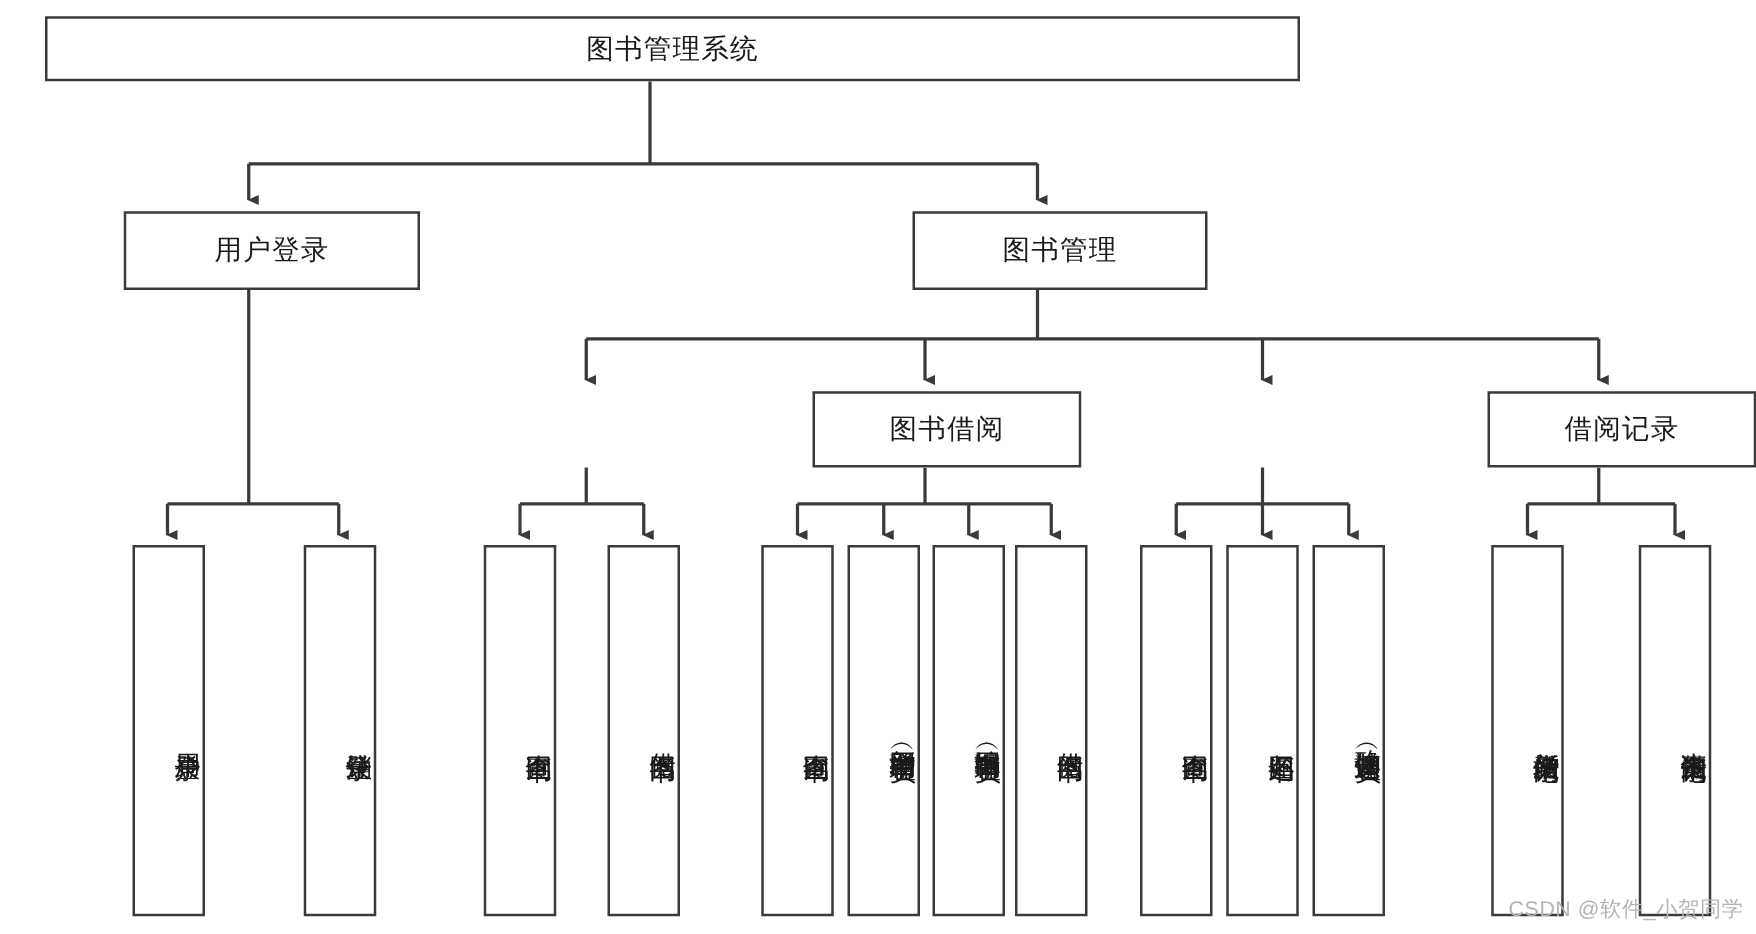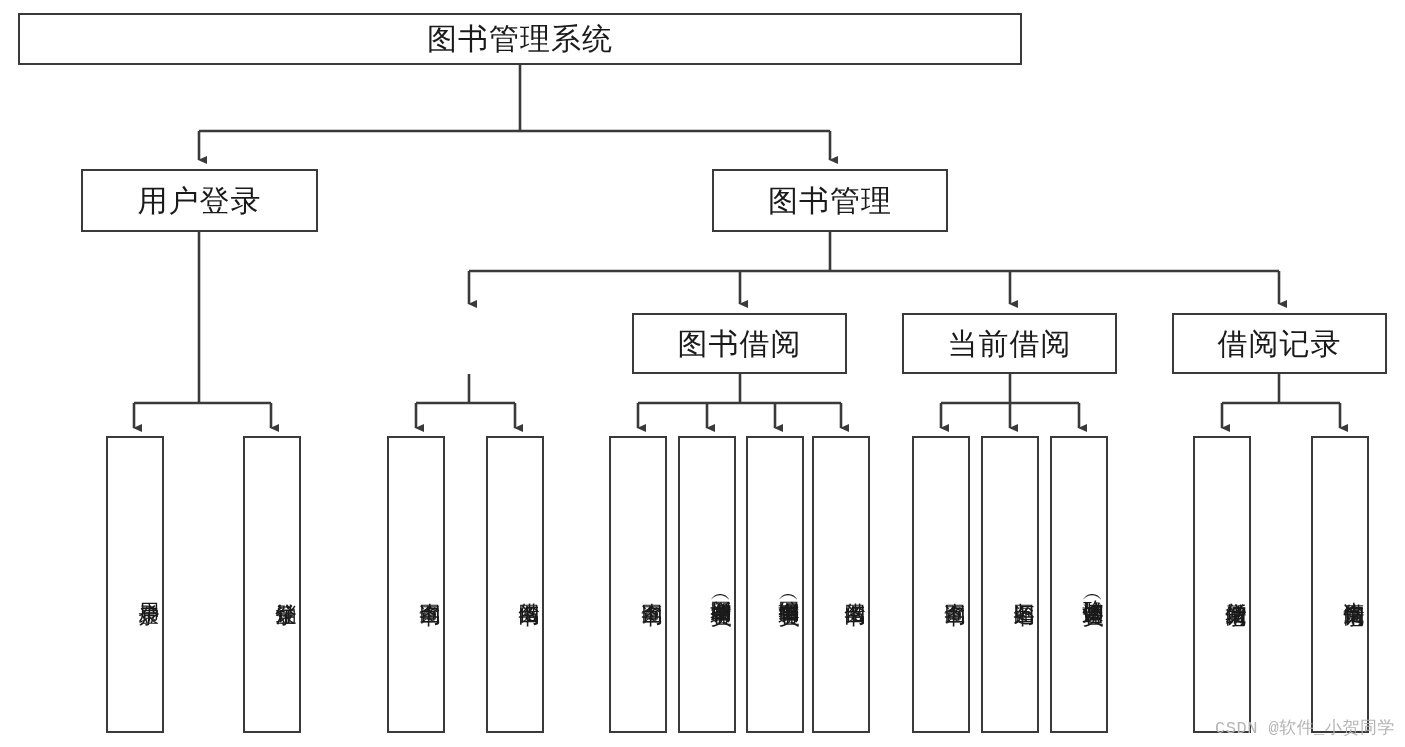--- a/index.html
+++ b/index.html
@@ -29,23 +29,24 @@
     position: absolute;
     box-sizing: border-box;
     border: 2px solid #3a3a3a;
     background: #ffffff;
     display: flex;
     align-items: center;
     justify-content: center;
     color: #1a1a1a;
   }
   .node.h {
-    font-size: 30px;
+    font-size: 22px;
     line-height: 1.2;
     letter-spacing: 1px;
+    margin-left: 18px;
   }
   .node.leaf {
     font-size: 21px;
     line-height: 1.25;
     letter-spacing: 1px;
     writing-mode: vertical-rl;
     text-orientation: upright;
     align-items: flex-start;
     justify-content: center;
     padding-top: 6px;
@@ -59,21 +60,20 @@
   }
   #watermark {
     position: absolute;
     right: 10px;
     bottom: 8px;
     font-size: 17px;
     color: #b4b4b4;
     letter-spacing: 0.5px;
     white-space: nowrap;
     user-select: none;
-    font-family: Liberation Mono, monospace;
   }
 </style>
 </head>
 <body>
 
 <div id="canvas">
 
   <svg id="wires" viewBox="0 0 1405 747" xmlns="http://www.w3.org/2000/svg">
     <defs>
       <marker id="arw" markerWidth="10" markerHeight="10" refX="4" refY="8" orient="auto" markerUnits="userSpaceOnUse">
@@ -131,23 +131,20 @@
   <div class="node h" style="left:81px; top:169px; width:237px; height:63px;">
     <span>用户登录</span>
   </div>
   <div class="node h" style="left:712px; top:169px; width:236px; height:63px;">
     <span>图书管理</span>
   </div>
 
   <div class="node h" style="left:632px; top:313px; width:215px; height:61px;">
     <span>图书借阅</span>
   </div>
-  <div class="node h" style="left:902px; top:313px; width:215px; height:61px;">
-    <span>当前借阅</span>
-  </div>
   <div class="node h" style="left:1172px; top:313px; width:215px; height:61px;text-align:center;">
     <span>借阅记录</span>
   </div>
 
   <div class="node leaf" style="left:106px; top:436px; width:58px; height:297px;">
     <span class="vtext">用户登录</span>
   </div>
   <div class="node leaf" style="left:243px; top:436px; width:58px; height:297px;">
     <span class="vtext">注销登录</span>
   </div>

